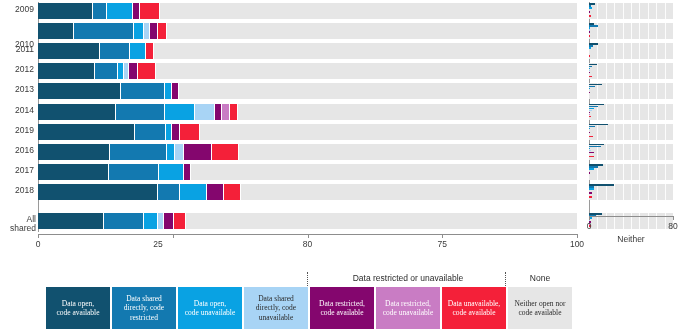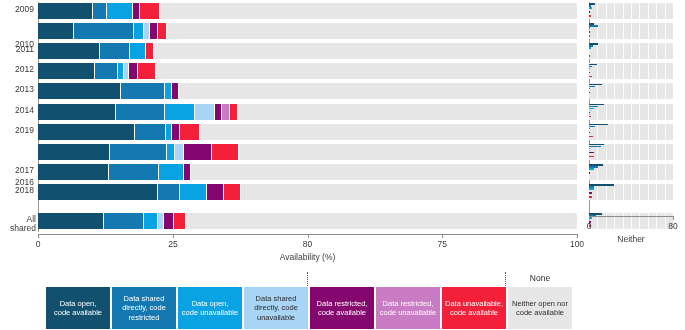--- a/index.html
+++ b/index.html
@@ -68,21 +68,21 @@
 
   <div id="main-panel">
     <div id="ylabels">
         <div class="ylab" style="top: 5px;">2009</div>
         <div class="ylab" style="top: 40px;">2010</div>
         <div class="ylab" style="top: 45.2px;">2011</div>
         <div class="ylab" style="top: 65.3px;">2012</div>
         <div class="ylab" style="top: 85.4px;">2013</div>
         <div class="ylab" style="top: 105.5px;">2014</div>
         <div class="ylab" style="top: 125.6px;">2019</div>
-        <div class="ylab" style="top: 145.7px; margin-top: 32px;">2016</div>
+        <div class="ylab" style="top: 145.7px;">2016</div>
         <div class="ylab" style="top: 165.8px;">2017</div>
         <div class="ylab" style="top: 185.9px;">2018</div>
         <div class="ylab" style="top: 215px; width: 36px; right: -2px;">All shared</div>
       </div>
     <div id="main-axis-line"></div>
     <div id="main-plot">
         <div class="rowtrack" style="top: 1px;">
           <div class="seg sep" style="left: 0px; width: 54.978px; background: rgb(17, 81, 111);"></div>
           <div class="seg sep" style="left: 54.978px; width: 14.014px; background: rgb(19, 121, 176);"></div>
           <div class="seg sep" style="left: 68.992px; width: 25.872px; background: rgb(9, 162, 227);"></div>
@@ -161,29 +161,28 @@
           <div class="seg sep" style="left: 119.658px; width: 5.929px; background: rgb(168, 212, 245);"></div>
           <div class="seg sep" style="left: 125.587px; width: 10.241px; background: rgb(132, 6, 110);"></div>
           <div class="seg sep" style="left: 135.828px; width: 11.858px; background: rgb(244, 32, 57);"></div>
         </div>
       </div>
     <div id="xaxis"></div>
     <div id="xticks-host">
         <div class="xtick" style="left: 38px;"></div>
         <div class="xticklab" style="left: 38px;">0</div>
         <div class="xtick" style="left: 172.75px;"></div>
-        <div class="xticklab" style="left: 173px;">25</div>
+        <div class="xticklab" style="left: 158px;">25</div>
         <div class="xtick" style="left: 307.5px;"></div>
         <div class="xticklab" style="left: 307.5px;">80</div>
         <div class="xtick" style="left: 442.25px;"></div>
         <div class="xticklab" style="left: 442.25px;">75</div>
         <div class="xtick" style="left: 577px;"></div>
         <div class="xticklab" style="left: 577px;">100</div>
       </div>
-    <div id="xtitle">Availability (%)</div>
   </div>
 
   <div id="counts-panel">
     <div id="counts-axis-line"></div>
     <div id="counts-plot">
         <div class="crowtrack" style="top: 1px; height: 16px;">
           <div class="cgrid" style="left: 8.4px;"></div>
           <div class="cgrid" style="left: 16.8px;"></div>
           <div class="cgrid" style="left: 25.2px;"></div>
           <div class="cgrid" style="left: 33.6px;"></div>
@@ -368,25 +367,26 @@
         <div class="ctick" style="left: 1px;"></div>
         <div class="cticklab" style="left: 1px;">0</div>
         <div class="ctick" style="left: 85px;"></div>
         <div class="cticklab" style="left: 85px;">80</div>
       </div>
     <div id="ctitle">Neither</div>
   </div>
 
   <div id="legend">
     <div id="legend-groups">
+        <div class="lgroup" style="left: 272px; width: 196px;">Data restricted or unavailable</div>
         <div class="lgdiv" style="left: 269px;"></div>
         <div class="lgroup" style="left: 470px; width: 64px;">None</div>
         <div class="lgdiv" style="left: 467px;"></div>
       </div>
-    <div id="legend-swatches" style="width: 528px; left: 8px;">
+    <div id="legend-swatches" style="width: 528px; left: 8px; font-family: Liberation Serif, serif;">
         <div class="lsw" style="left: 0px; width: 64px; background: rgb(17, 81, 111); color: rgb(255, 255, 255);">
           <div><span>Data open,</span><br><span>code available</span></div>
         </div>
         <div class="lsw" style="left: 66px; width: 64px; background: rgb(19, 121, 176); color: rgb(255, 255, 255);">
           <div><span>Data shared</span><br><span>directly, code</span><br><span>restricted</span></div>
         </div>
         <div class="lsw" style="left: 132px; width: 64px; background: rgb(9, 162, 227); color: rgb(255, 255, 255);">
           <div><span>Data open,</span><br><span>code unavailable</span></div>
         </div>
         <div class="lsw" style="left: 198px; width: 64px; background: rgb(168, 212, 245); color: rgb(43, 43, 43);">

